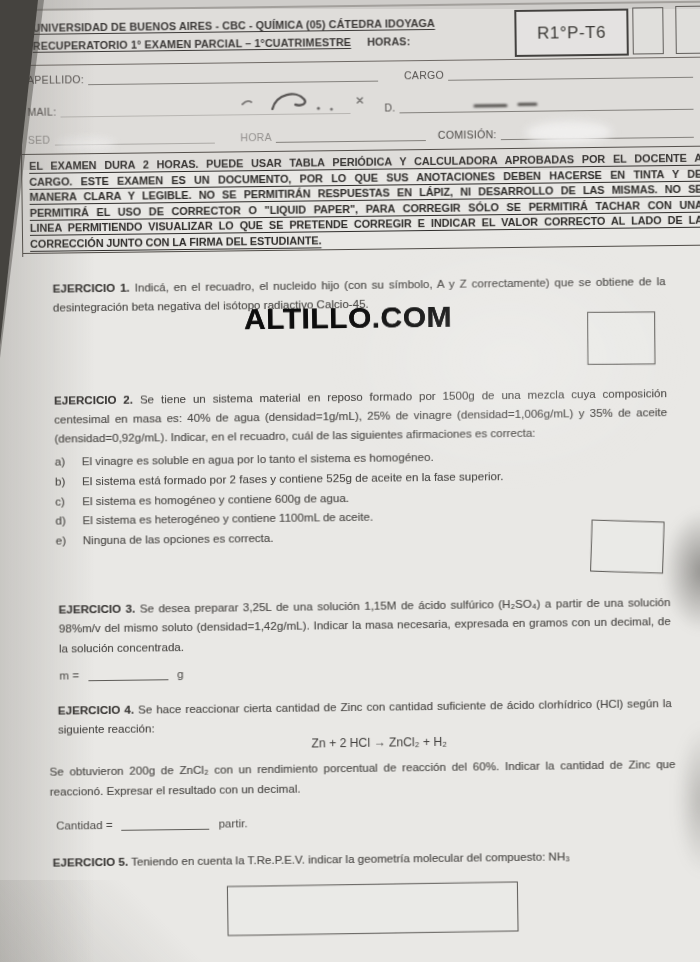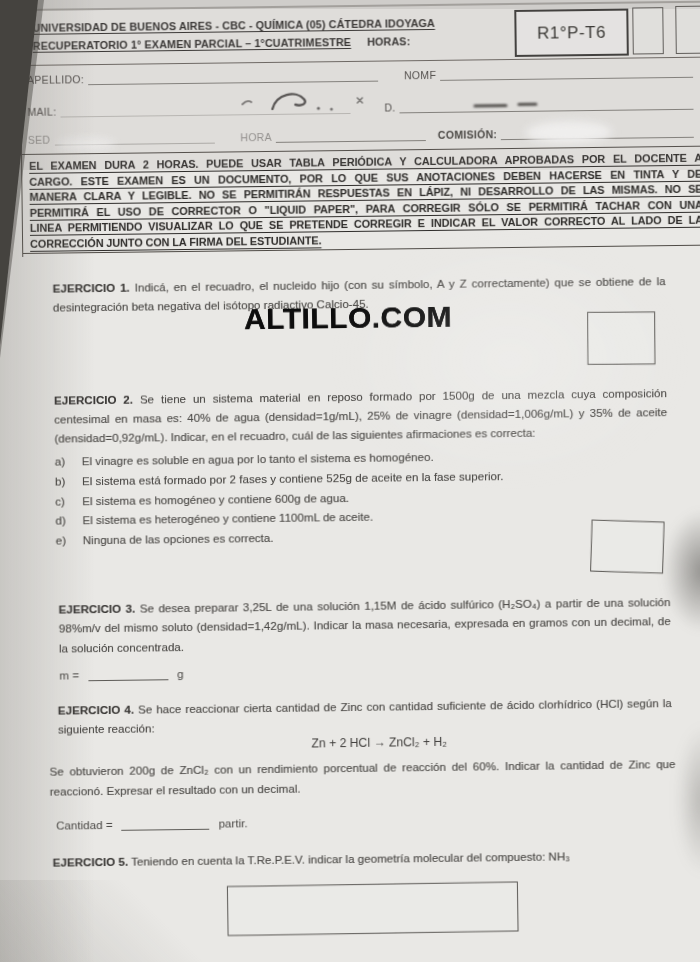--- a/index.html
+++ b/index.html
@@ -96,38 +96,38 @@
     <div class="abs code-box">
       <span>R1°P-T6</span>
     </div>
     <div class="abs mini-box1 ansbox"></div>
     <div class="abs mini-box2 ansbox"></div>
 
     <div class="frow" style="left:32px;top:68px;width:666px;">
       <span class="flabel">APELLIDO:</span>
       <span class="fline" style="width:290px;"></span>
       <span style="width:26px;"></span>
-      <span class="flabel">NOMF</span>
+      <span class="flabel">CARGO</span>
       <span class="fline" style="flex:1;"></span>
     </div>
     <div class="frow" style="left:32px;top:100px;width:666px;">
       <span class="flabel">MAIL:</span>
       <span class="fline faded" style="width:290px;border-bottom-color:#9b9994;"></span>
       <span style="width:34px;"></span>
       <span class="flabel">D.</span>
       <span class="fline" style="flex:1;"></span>
     </div>
     <div class="frow" style="left:32px;top:128px;width:666px;">
       <span class="flabel faded">SED</span>
       <span class="fline faded" style="width:160px;"></span>
       <span style="width:26px;"></span>
       <span class="flabel faded">HORA</span>
       <span class="fline" style="width:150px;"></span>
       <span style="width:12px;"></span>
-      <span class="flabel" style="font-weight:700;color:#45433f;text-align:center;">COMISIÓN:</span>
+      <span class="flabel" style="font-weight:400;color:#45433f;text-align:center;">COMISIÓN:</span>
       <span class="fline" style="flex:1;"></span>
     </div>
 
     <svg class="abs scribble" width="140" height="32" viewBox="0 0 140 32">
       <path d="M4 17 q5 -5 9 -2" fill="none" stroke="#4b4947" stroke-width="1.8" stroke-linecap="round" opacity=".7"></path>
       <path d="M34 22 C38 7, 58 3, 66 13 C69 17, 63 20, 57 18" fill="none" stroke="#403e3c" stroke-width="2.4" stroke-linecap="round" opacity=".88"></path>
       <circle cx="80" cy="22" r="1.6" fill="#4b4947" opacity=".8"></circle>
       <circle cx="93" cy="23" r="1.5" fill="#4b4947" opacity=".7"></circle>
       <path d="M119 12 l5 5 M124 12 l-5 5" stroke="#4b4947" stroke-width="1.6" stroke-linecap="round" opacity=".7"></path>
     </svg>

